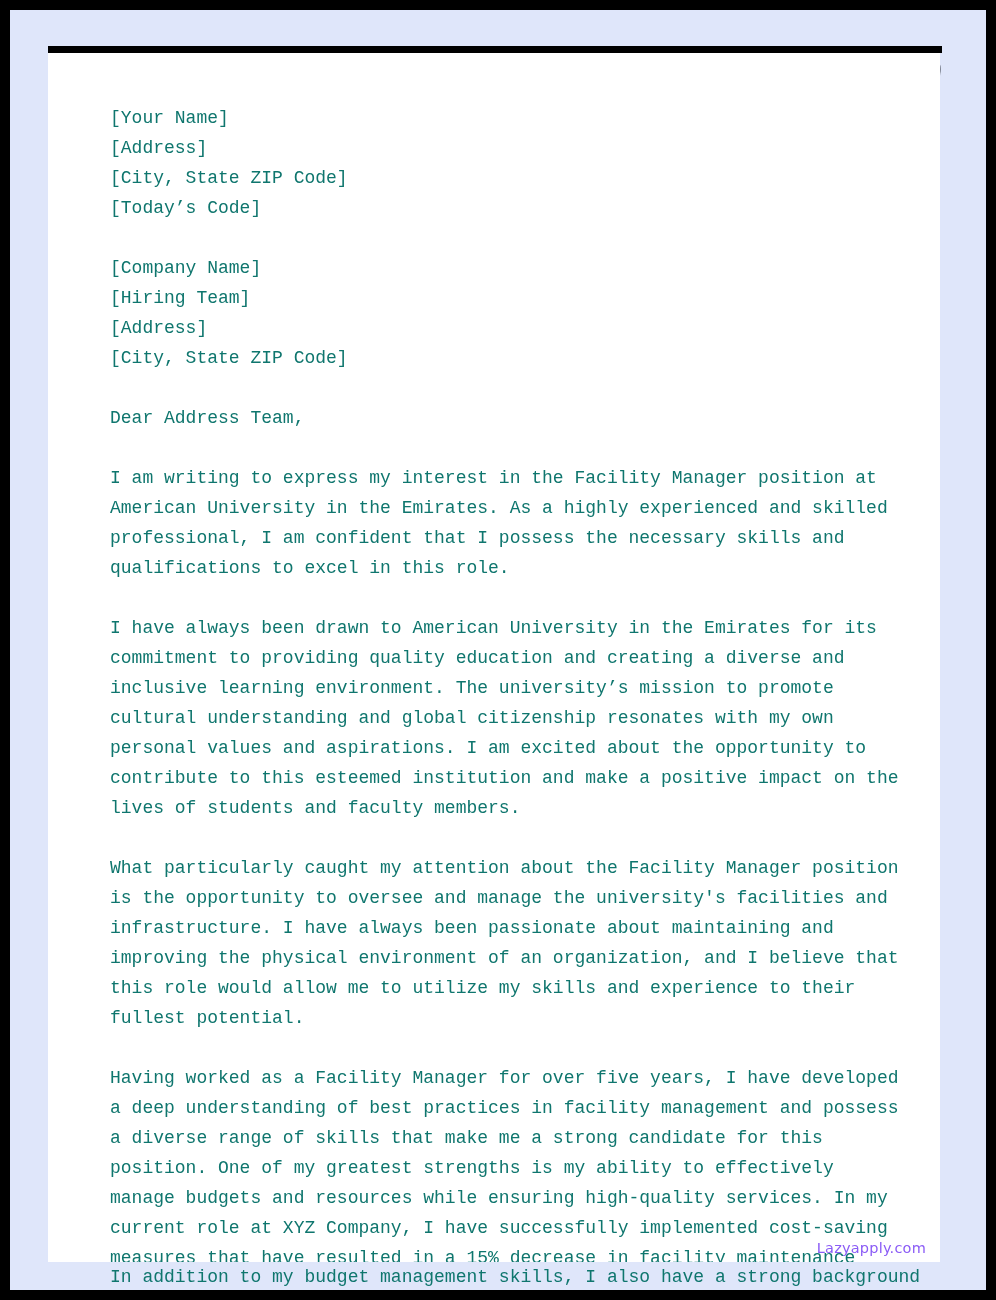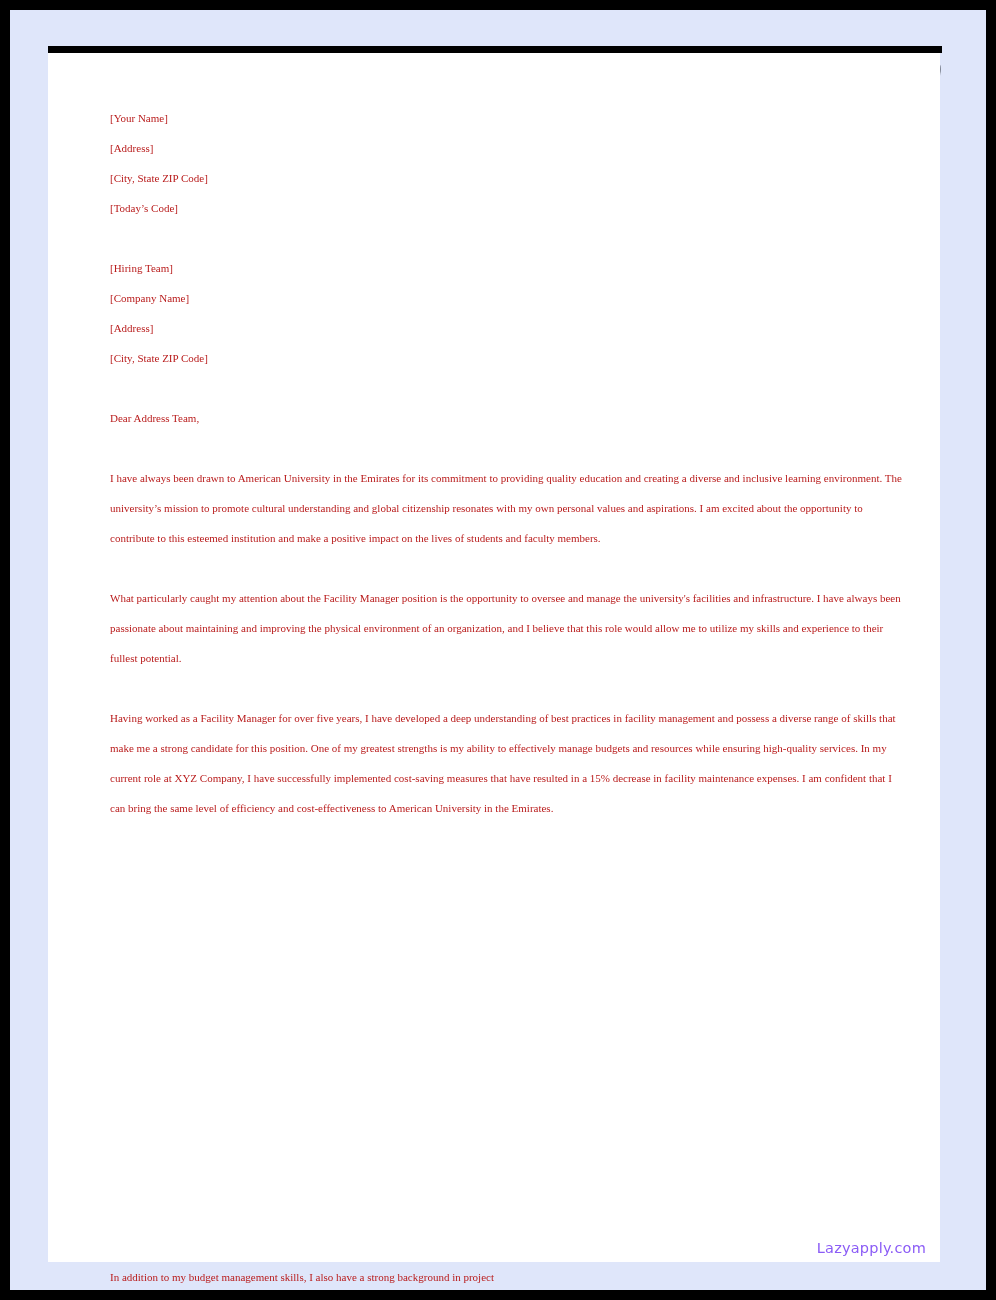--- a/index.html
+++ b/index.html
@@ -77,24 +77,24 @@
   .sheet-body {
     position: absolute;
     left: 62px;
     top: 50px;
     width: 796px;
   }
 
   .addr-line,
   .salutation,
   .para {
-    font-family: Liberation Serif, serif;
-    font-size: 11px;
+    font-family: Liberation Mono, monospace;
+    font-size: 18px;
     line-height: 30px;
-    color: #b91c1c;
+    color: #0f766e;
     margin: 0;
     font-stretch: condensed;
   }
 
   .addr-block {
     margin-bottom: 30px;
   }
   .salutation {
     margin-bottom: 30px;
   }
@@ -145,28 +145,29 @@
     <div class="sheet-body">
 
       <div class="addr-block">
         <p class="addr-line">[Your Name]</p>
         <p class="addr-line">[Address]</p>
         <p class="addr-line">[City, State ZIP Code]</p>
         <p class="addr-line">[Today’s Code]</p>
       </div>
 
       <div class="addr-block">
+        <p class="addr-line">[Company Name]</p>
         <p class="addr-line">[Hiring Team]</p>
-        <p class="addr-line">[Company Name]</p>
         <p class="addr-line">[Address]</p>
         <p class="addr-line">[City, State ZIP Code]</p>
       </div>
 
       <p class="salutation">Dear Address Team,</p>
 
+      <p class="para">I am writing to express my interest in the Facility Manager position at American University in the Emirates. As a highly experienced and skilled professional, I am confident that I possess the necessary skills and qualifications to excel in this role.</p>
       <p class="para">I have always been drawn to American University in the Emirates for its commitment to providing quality education and creating a diverse and inclusive learning environment. The university’s mission to promote cultural understanding and global citizenship resonates with my own personal values and aspirations. I am excited about the opportunity to contribute to this esteemed institution and make a positive impact on the lives of students and faculty members.</p>
       <p class="para">What particularly caught my attention about the Facility Manager position is the opportunity to oversee and manage the university's facilities and infrastructure. I have always been passionate about maintaining and improving the physical environment of an organization, and I believe that this role would allow me to utilize my skills and experience to their fullest potential.</p>
       <p class="para">Having worked as a Facility Manager for over five years, I have developed a deep understanding of best practices in facility management and possess a diverse range of skills that make me a strong candidate for this position. One of my greatest strengths is my ability to effectively manage budgets and resources while ensuring high-quality services. In my current role at XYZ Company, I have successfully implemented cost-saving measures that have resulted in a 15% decrease in facility maintenance expenses. I am confident that I can bring the same level of efficiency and cost-effectiveness to American University in the Emirates.</p>
 
     </div>
 
     <div class="watermark">Lazyapply.com</div>
   </div>
 
   <div class="next-page-peek">

